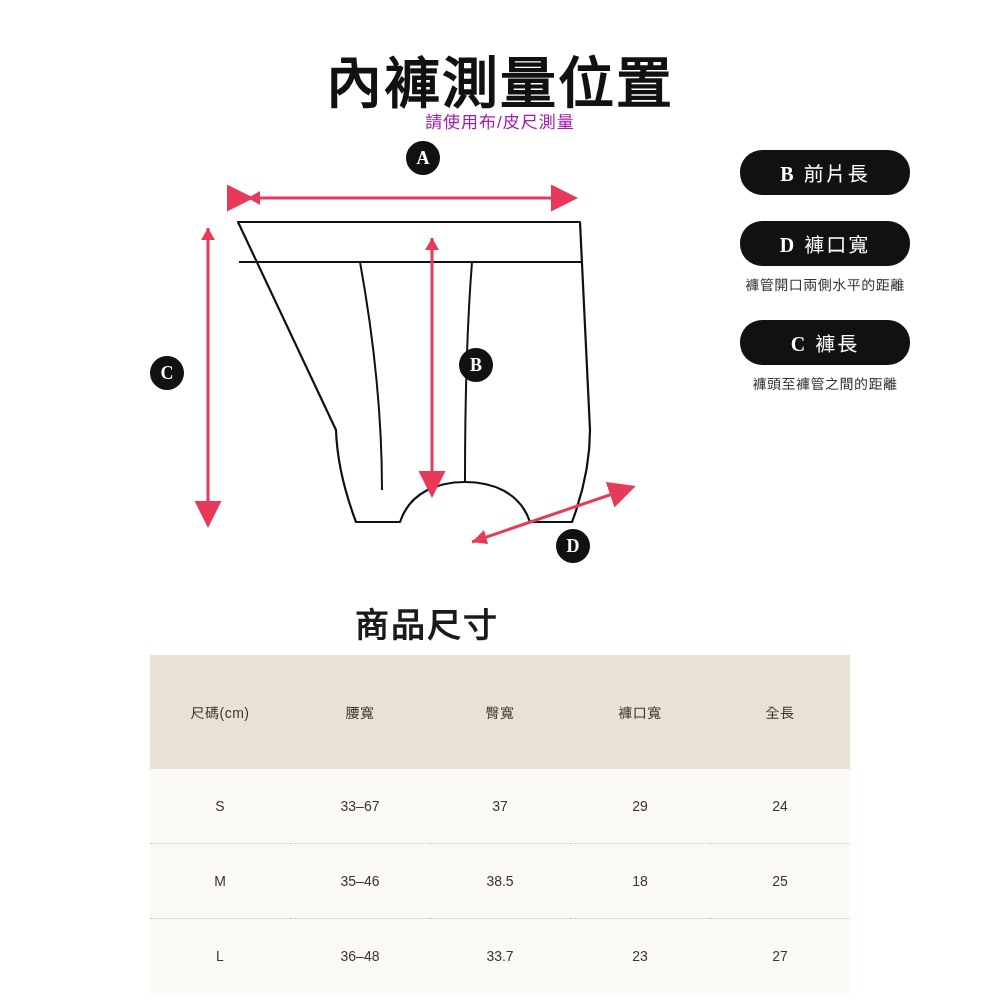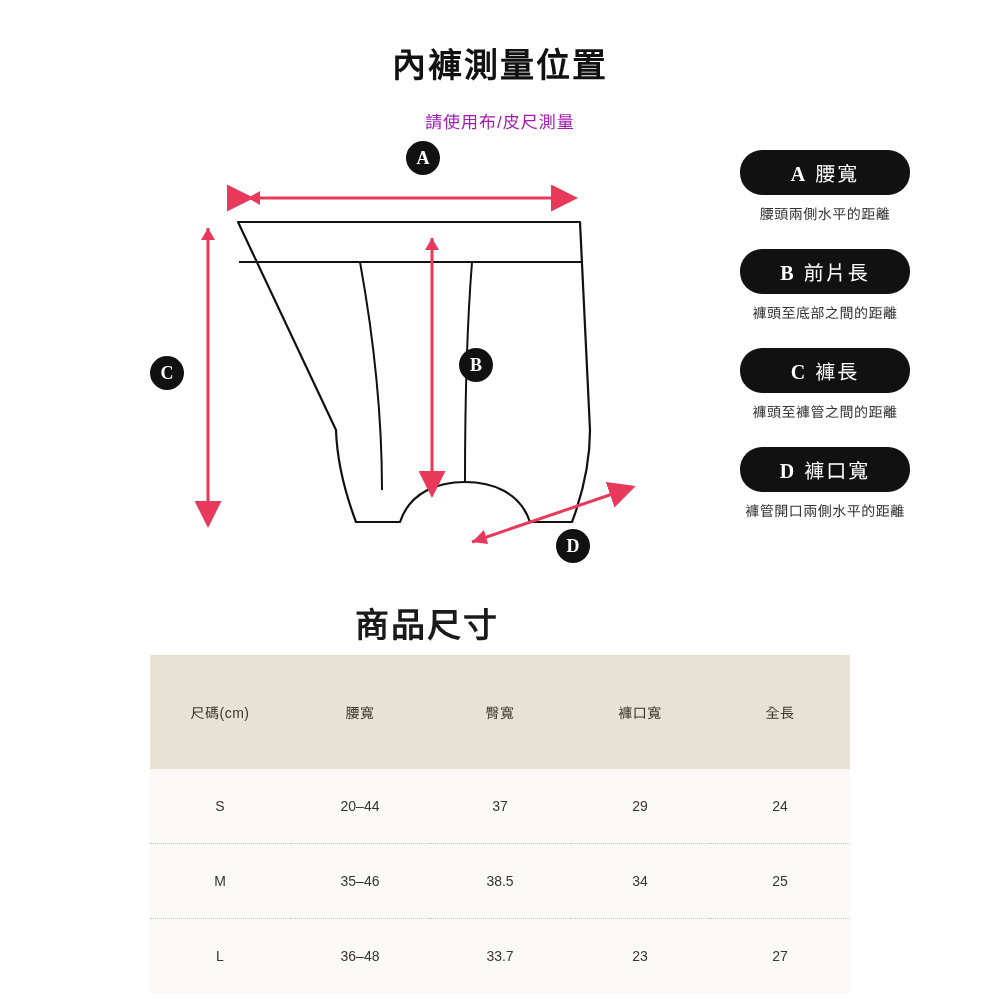--- a/index.html
+++ b/index.html
@@ -16,21 +16,21 @@
     overflow: hidden;
   }
 
   
   .title {
     position: absolute;
     top: 38px;
     left: 0;
     width: 1000px;
     text-align: center;
-    font-size: 34px;
+    font-size: 56px;
     font-weight: 700;
     letter-spacing: 2px;
     color: #111;
   }
   .subtitle {
     position: absolute;
     top: 108px;
     left: 0;
     width: 1000px;
     text-align: center;
@@ -182,76 +182,69 @@
   </svg>
 
   <div class="badge-circle" style="left:286px; top:11px;">A</div>
   <div class="badge-circle" style="left:339px; top:218px;">B</div>
   <div class="badge-circle" style="left:30px; top:226px;">C</div>
   <div class="badge-circle" style="left:436px; top:399px;">D</div>
 </div>
 
 <div class="legend">
 
-  <div class="legend-item">
-    <div class="pill">
-      <span class="pill-letter">A</span><span>腰寬</span>
-    </div>
-    <div class="legend-desc">腰頭兩側水平的距離</div>
-  </div>
 
   <div class="legend-item">
     <div class="pill">
       <span class="pill-letter">B</span><span>前片長</span>
     </div>
-    <div class="legend-desc">褲頭至底部之間的距離</div>
+  </div>
+
+  <div class="legend-item">
+    <div class="pill">
+      <span class="pill-letter">D</span><span>褲口寬</span>
+    </div>
+    <div class="legend-desc">褲管開口兩側水平的距離</div>
   </div>
 
   <div class="legend-item">
     <div class="pill">
       <span class="pill-letter">C</span><span>褲長</span>
     </div>
     <div class="legend-desc">褲頭至褲管之間的距離</div>
   </div>
 
-  <div class="legend-item">
-    <div class="pill">
-      <span class="pill-letter">D</span><span>褲口寬</span>
-    </div>
-    <div class="legend-desc">褲管開口兩側水平的距離</div>
-  </div>
-
 </div>
 
 <div class="table-title">商品尺寸</div>
 
 <div class="size-table-wrap">
   <table class="size-table">
     <thead>
       <tr>
         <th>尺碼(cm)</th>
         <th>腰寬</th>
         <th>臀寬</th>
         <th>褲口寬</th>
         <th>全長</th>
       </tr>
     </thead>
     <tbody>
       <tr>
         <td>S</td>
-        <td>20–44</td>
+        <td>33–67</td>
         <td>37</td>
         <td>29</td>
         <td>24</td>
       </tr>
       <tr>
         <td>M</td>
         <td>35–46</td>
         <td>38.5</td>
-        <td>34</td>
+        <td>18</td>
         <td>25</td>
       </tr>
       <tr>
         <td>L</td>
         <td>36–48</td>
         <td>33.7</td>
         <td>23</td>
         <td>27</td>
       </tr>
     </tbody>

